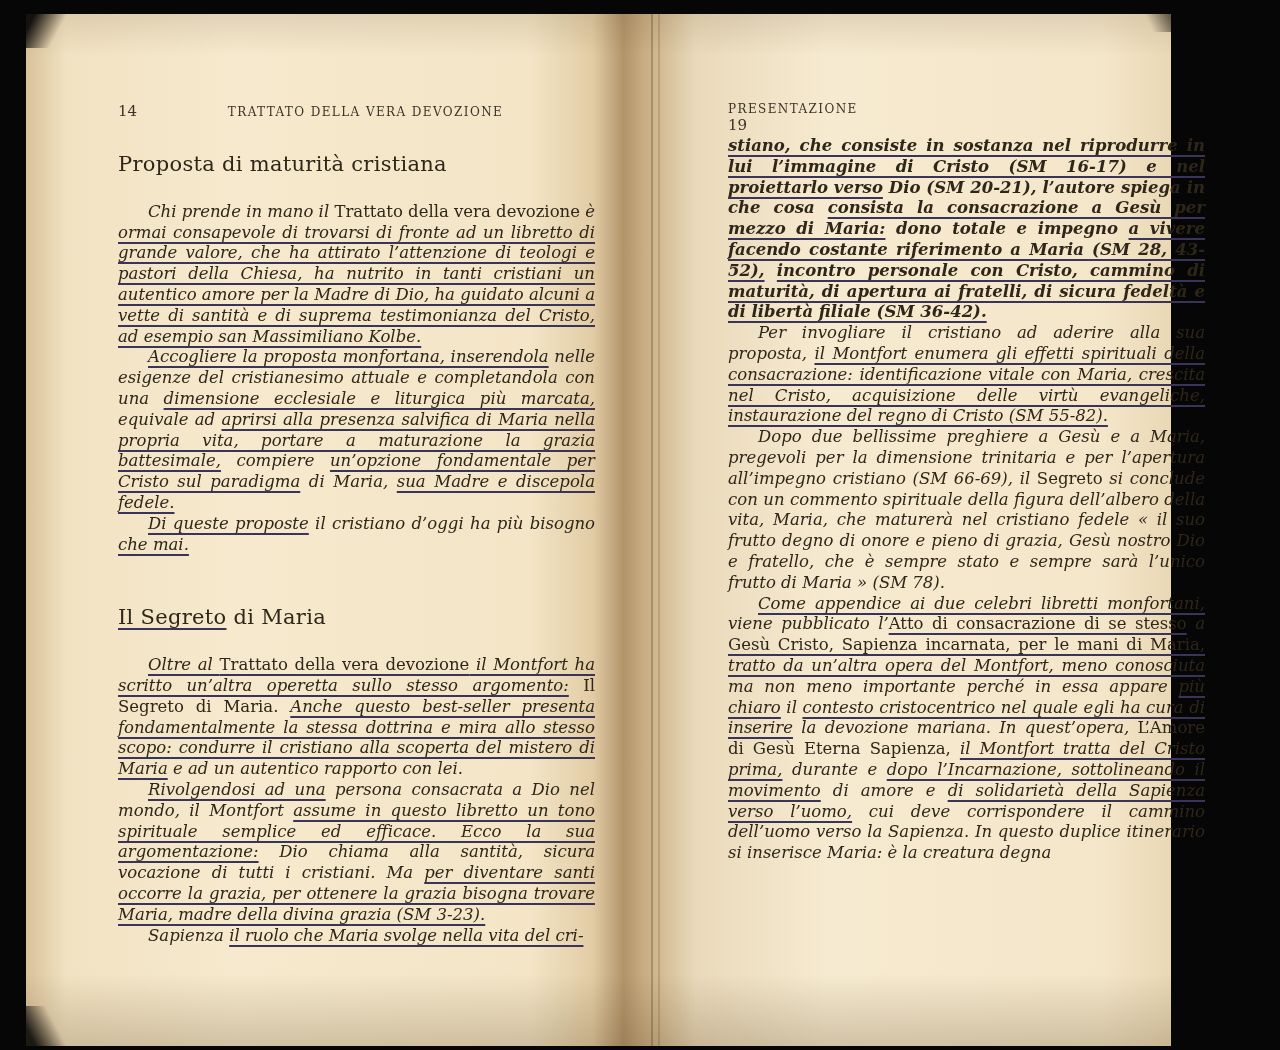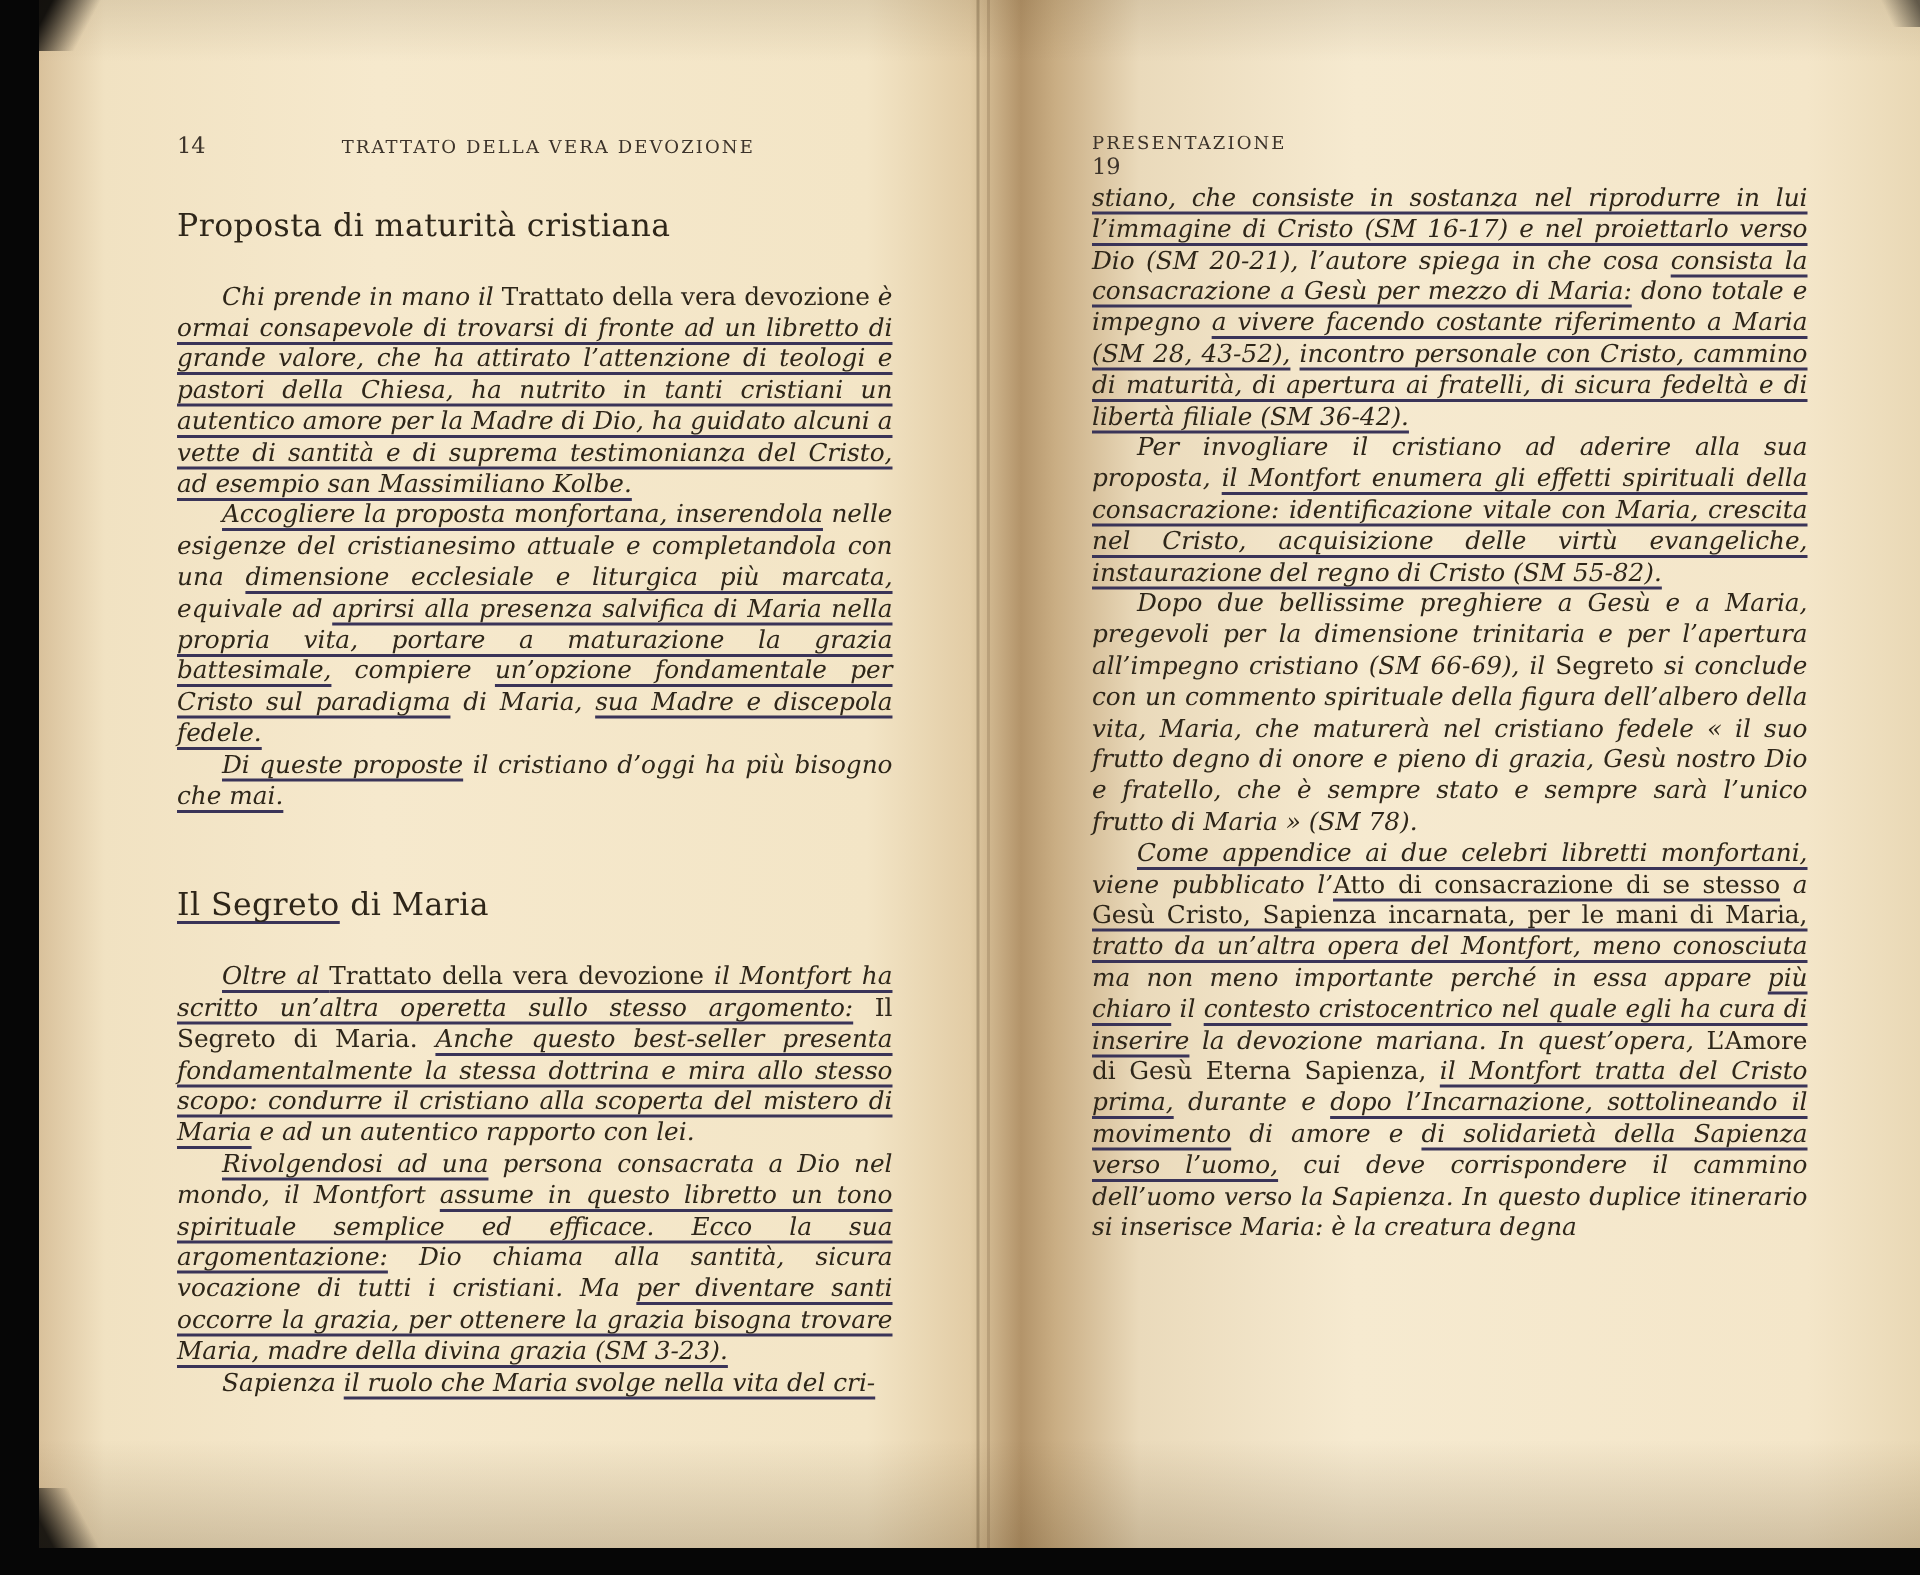--- a/index.html
+++ b/index.html
@@ -10,21 +10,21 @@
   *{box-sizing:border-box;}
   html,body{margin:0;padding:0;}
   body{
     width:1280px;height:1050px;
     background:#060606;
     position:relative;
     overflow:hidden;
     font-family:"DejaVu Serif","Liberation Serif",serif;
   }
   .paper{
-    position:absolute;left:26px;top:0;width:1254px;height:1032px;
+    position:absolute;left:26px;top:14px;width:1145px;height:1032px;
     background:
       linear-gradient(180deg, rgba(80,55,20,0.12) 0%, rgba(0,0,0,0) 4%, rgba(0,0,0,0) 93%, rgba(80,55,20,0.22) 100%),
       linear-gradient(90deg,
         #d9c19b 0%, #f1e2c2 3.5%, #f6e9cd 18%, #f3e5c6 44%,
         #e2cca5 49.5%, #b3946a 52.2%, #c9ad83 54%, #eadabb 58.5%,
         #f6ead0 70%, #f4e6c9 94%, #e9d8b5 100%);
   }
   .crease{position:absolute;top:0;bottom:0;width:2px;background:rgba(70,50,25,0.28);}
   .crease.c1{left:625px;}
   .crease.c2{left:632px;opacity:.6;}
@@ -66,21 +66,21 @@
   .text-block.right-text{left:702px;top:122px;}
   .section-heading{
     font-style:normal;
     font-weight:normal;
     font-size:21px;
     letter-spacing:.3px;
     margin:0 0 27px 0;
   }
   .text-block .section-heading:not(:first-child){margin-top:52px;}
   .para{margin:0;text-indent:30px;}
-  .para.noindent{text-indent:0;}
+  .para.noindent{text-indent:0;font-weight:bold;}
   .underlined{
     text-decoration:underline;
     text-decoration-color:var(--underline);
     text-decoration-thickness:1.6px;
     text-underline-offset:3.5px;
   }
   .roman{font-style:normal;}
 </style>
 </head>
 <body>

